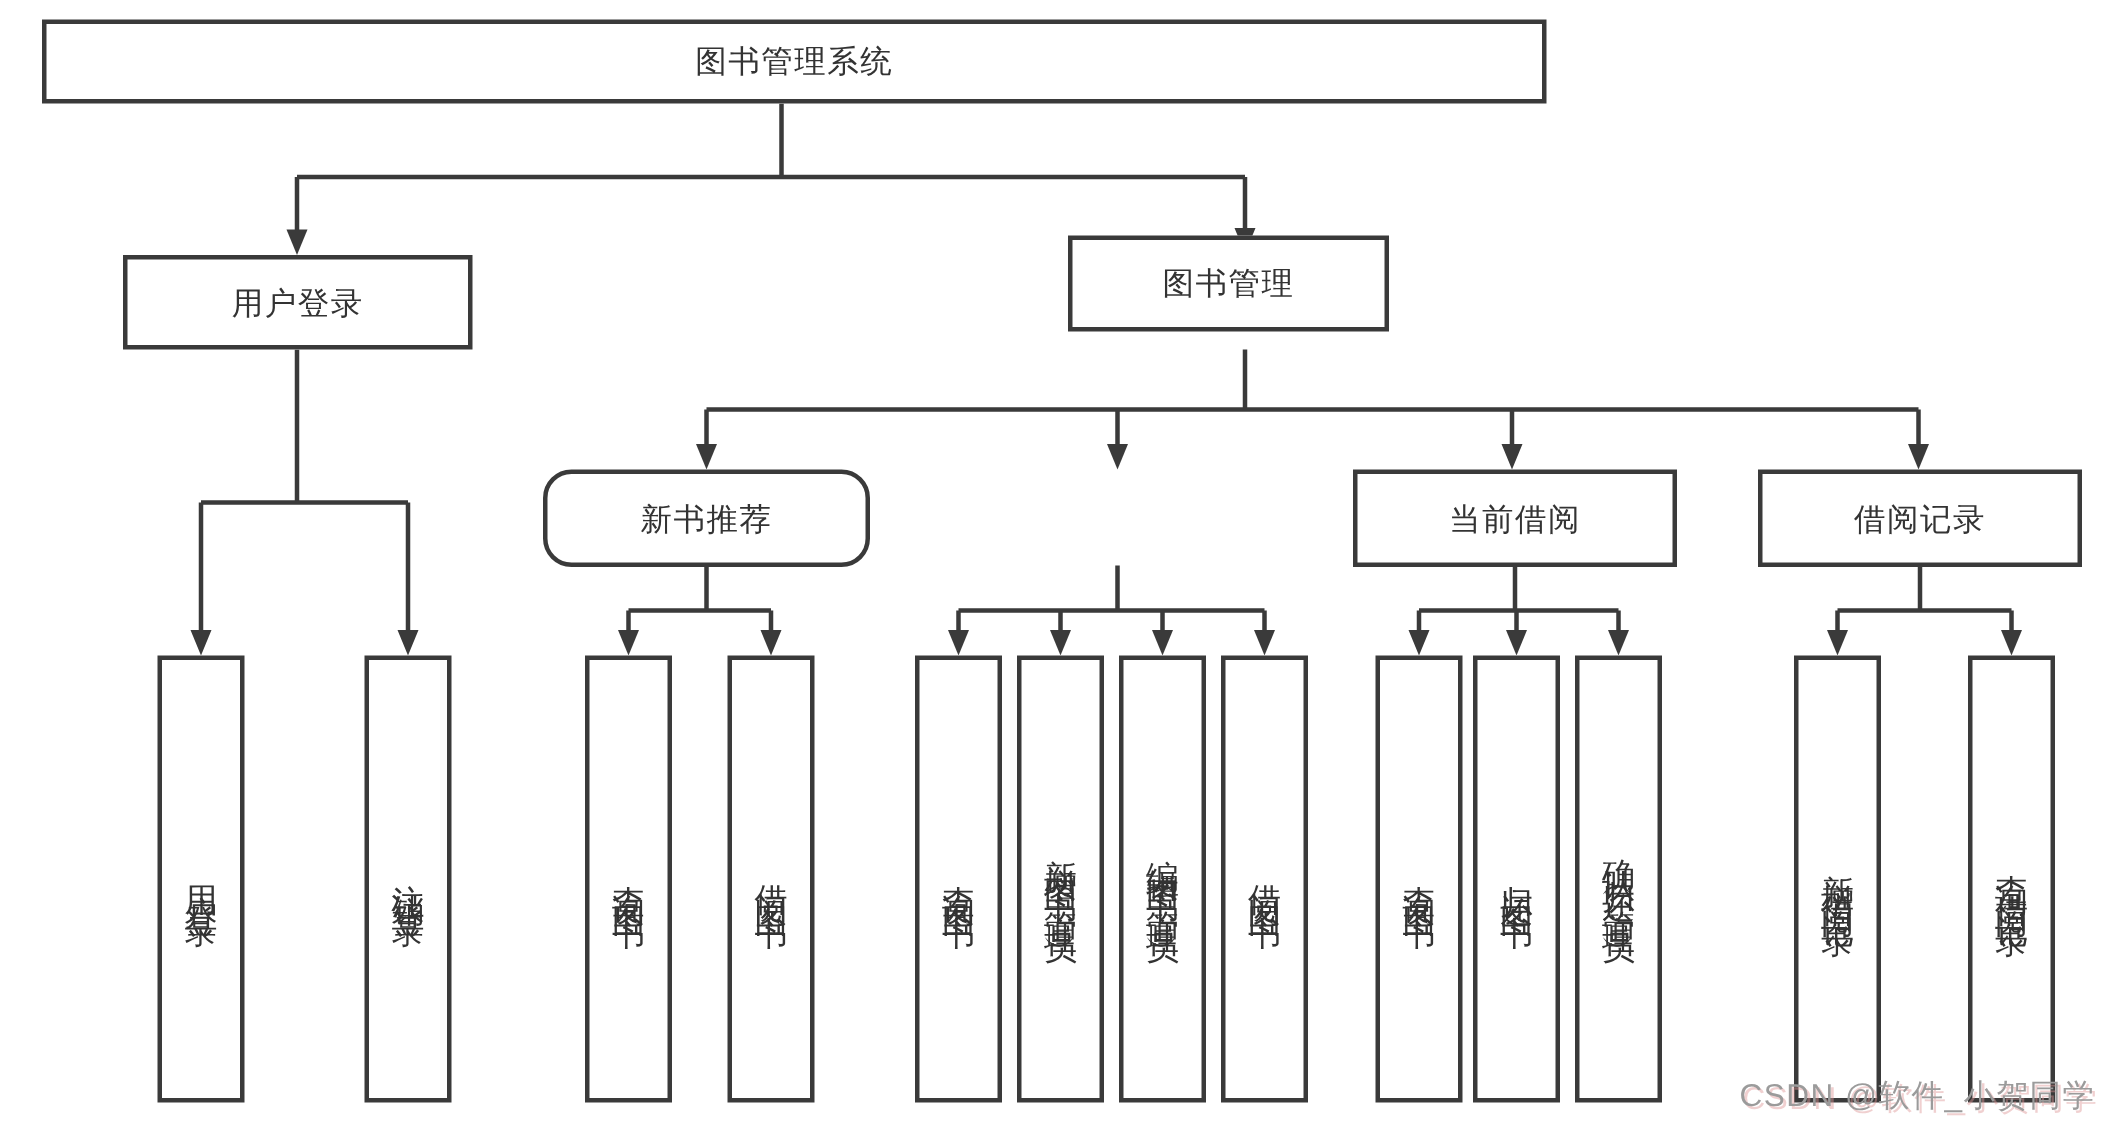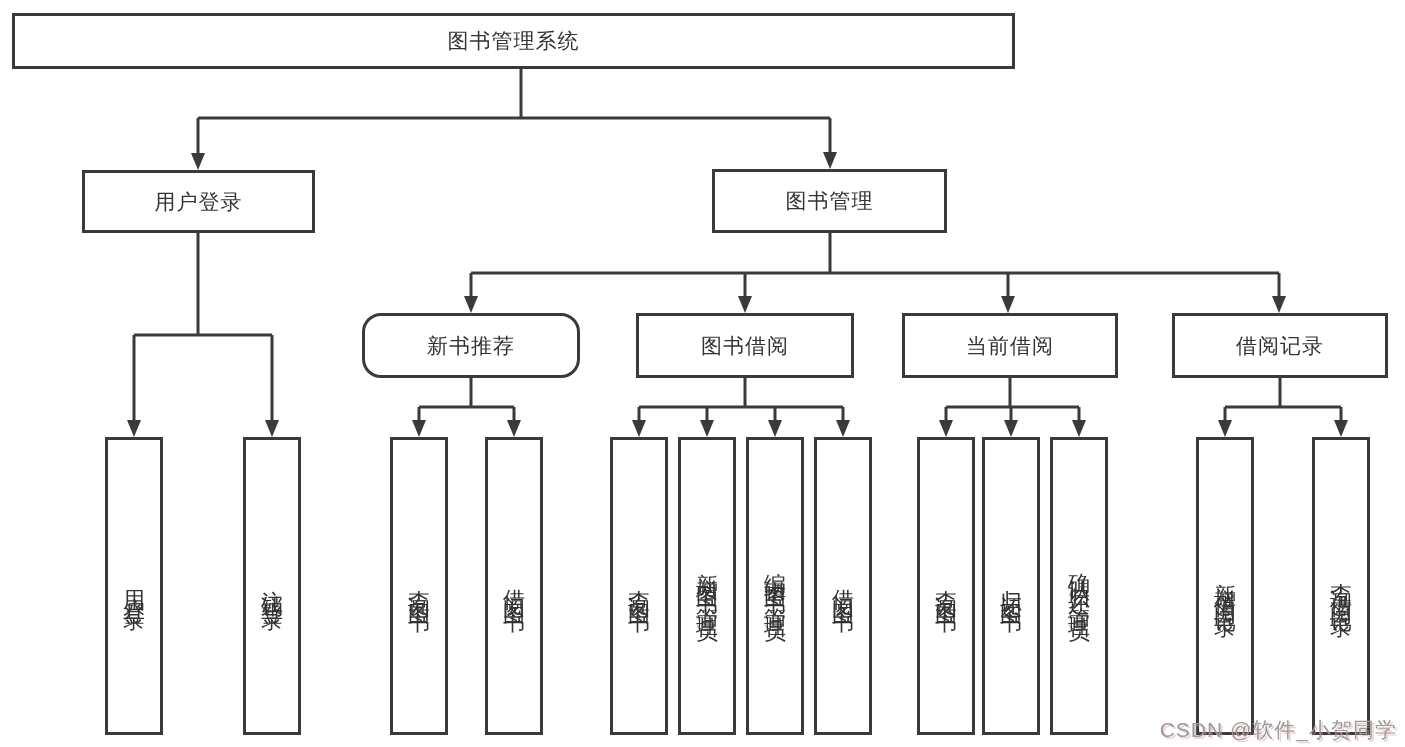--- a/index.html
+++ b/index.html
@@ -47,23 +47,23 @@
   .vbox span {
     writing-mode: vertical-lr;
     text-orientation: mixed;
     font-size: 22px;
     letter-spacing: 7px;
     color: #333333;
     line-height: 1;
     white-space: nowrap;
   }
   
-  .n-root { left: 12px;   top: 13px;  width: 1003px; height: 56px; }
+  .n-root { left: 28px;   top: 13px;  width: 1003px; height: 56px; }
   .n-l2a  { left: 82px;   top: 170px; width: 233px;  height: 63px; }
-  .n-l2b  { left: 712px;  top: 169px; width: 235px;  height: 64px; }
+  .n-l2b  { left: 712px;  top: 157px; width: 214px;  height: 64px; }
   .n-l3a  { left: 362px;  top: 313px; width: 218px;  height: 65px; border-radius: 19px; }
   .n-l3b  { left: 636px;  top: 313px; width: 218px;  height: 65px; }
   .n-l3c  { left: 902px;  top: 313px; width: 216px;  height: 65px; }
   .n-l3d  { left: 1172px; top: 313px; width: 216px;  height: 65px; }
   
   .lf-1  { left: 105px; }
   .lf-2  { left: 243px; }
   .lf-3  { left: 390px; }
   .lf-4  { left: 485px; }
   .lf-5  { left: 610px; }
@@ -131,21 +131,20 @@
       <polygon points="1334,420 1348,420 1341,437"></polygon>
     </g>
   </svg>
 
   <div class="hbox n-root">图书管理系统</div>
 
   <div class="hbox n-l2a">用户登录</div>
   <div class="hbox n-l2b">图书管理</div>
 
   <div class="hbox n-l3a">新书推荐</div>
-  <div class="hbox n-l3b">图书借阅</div>
   <div class="hbox n-l3c">当前借阅</div>
   <div class="hbox n-l3d">借阅记录</div>
 
   <div class="vbox lf-1">
     <span>用户登录</span>
   </div>
   <div class="vbox lf-2">
     <span>注销登录</span>
   </div>
 

